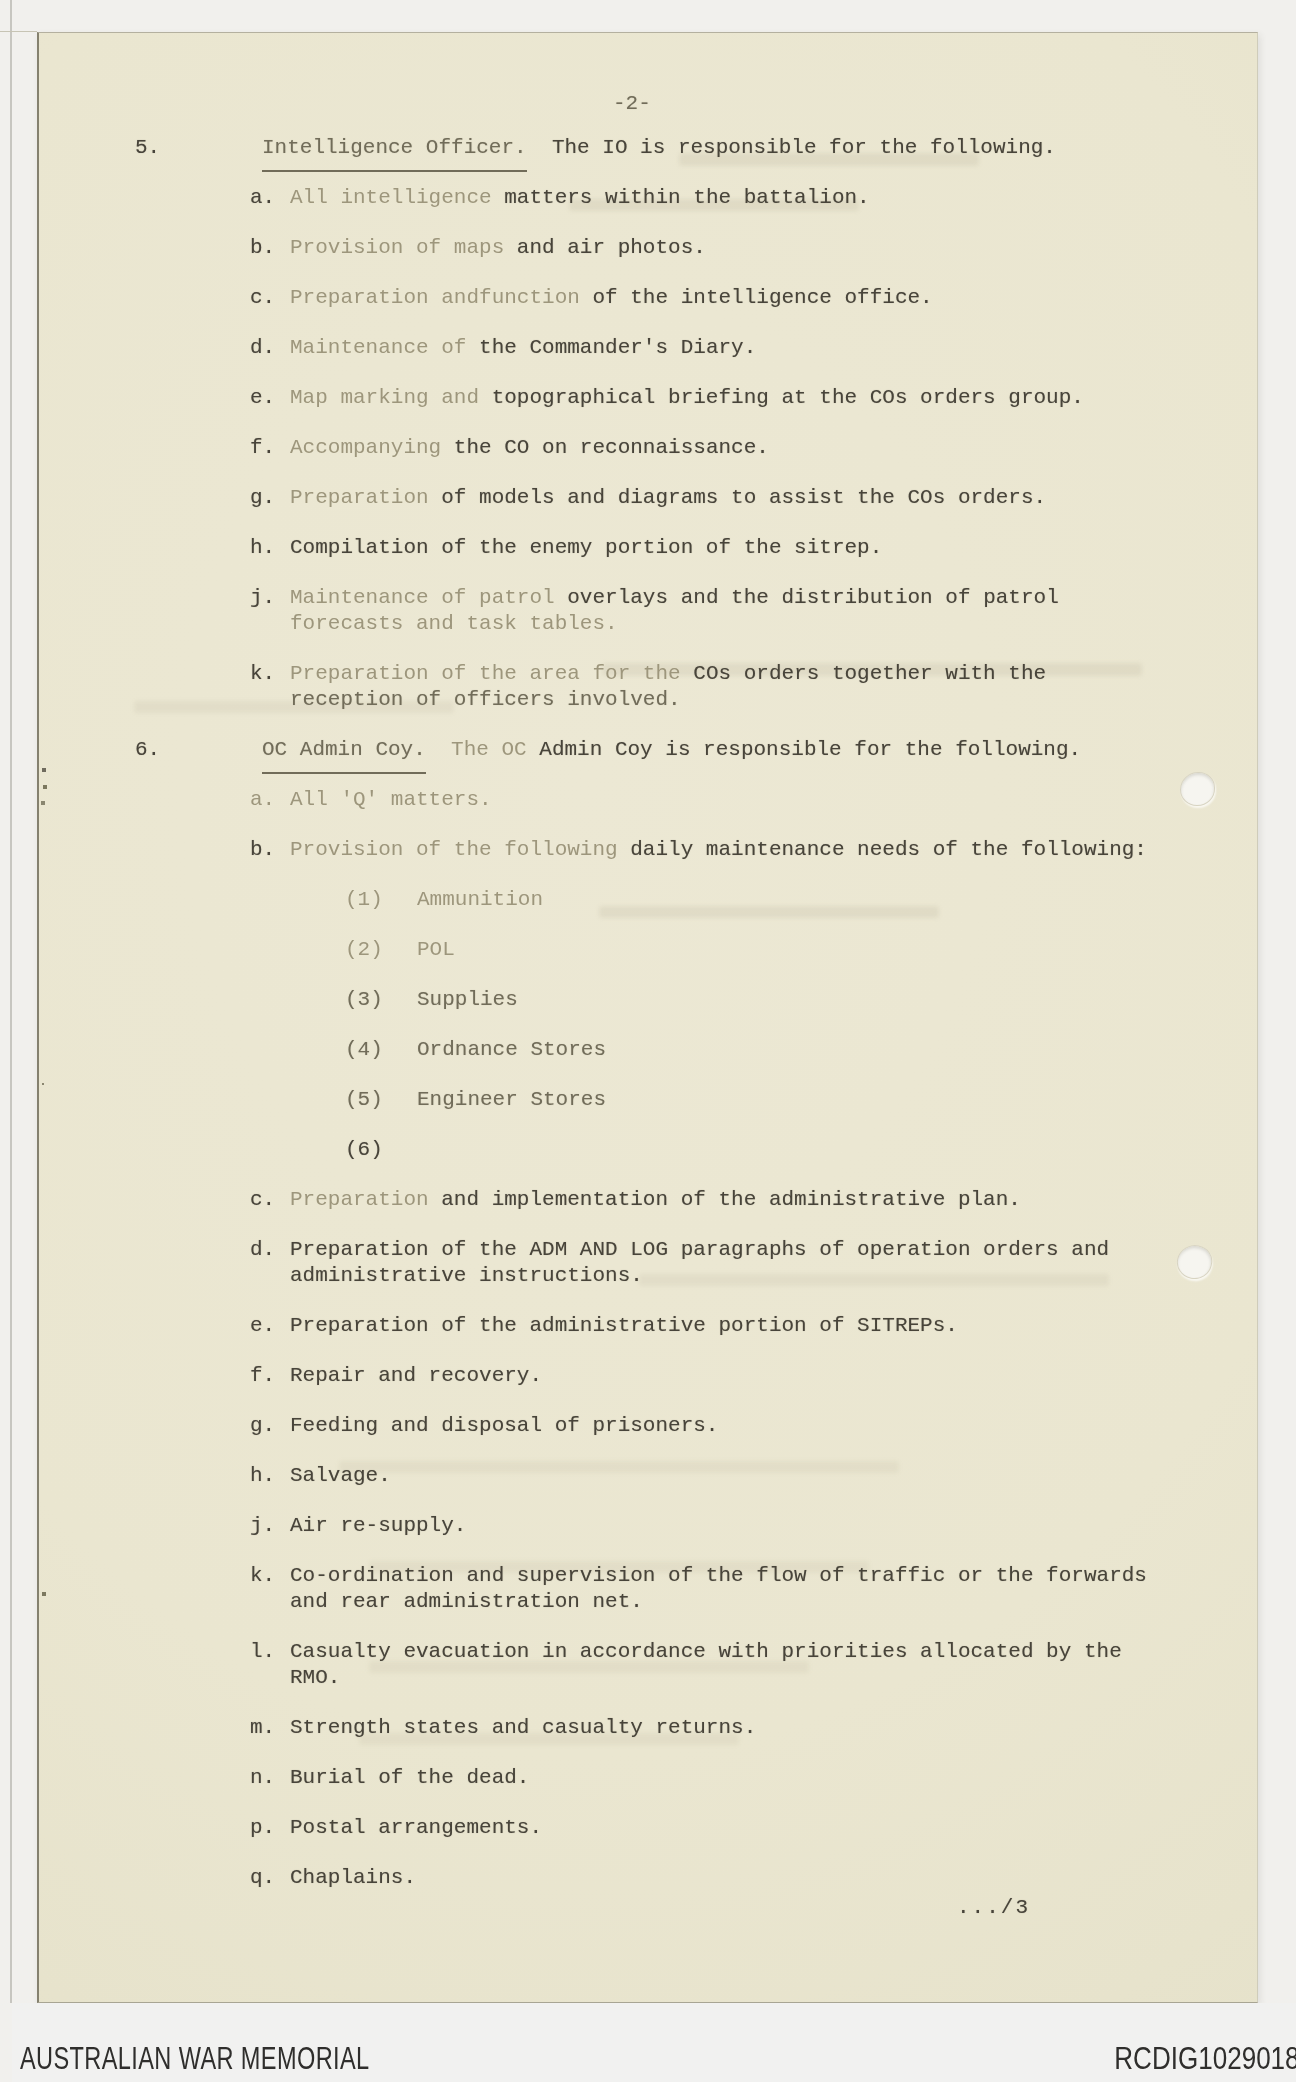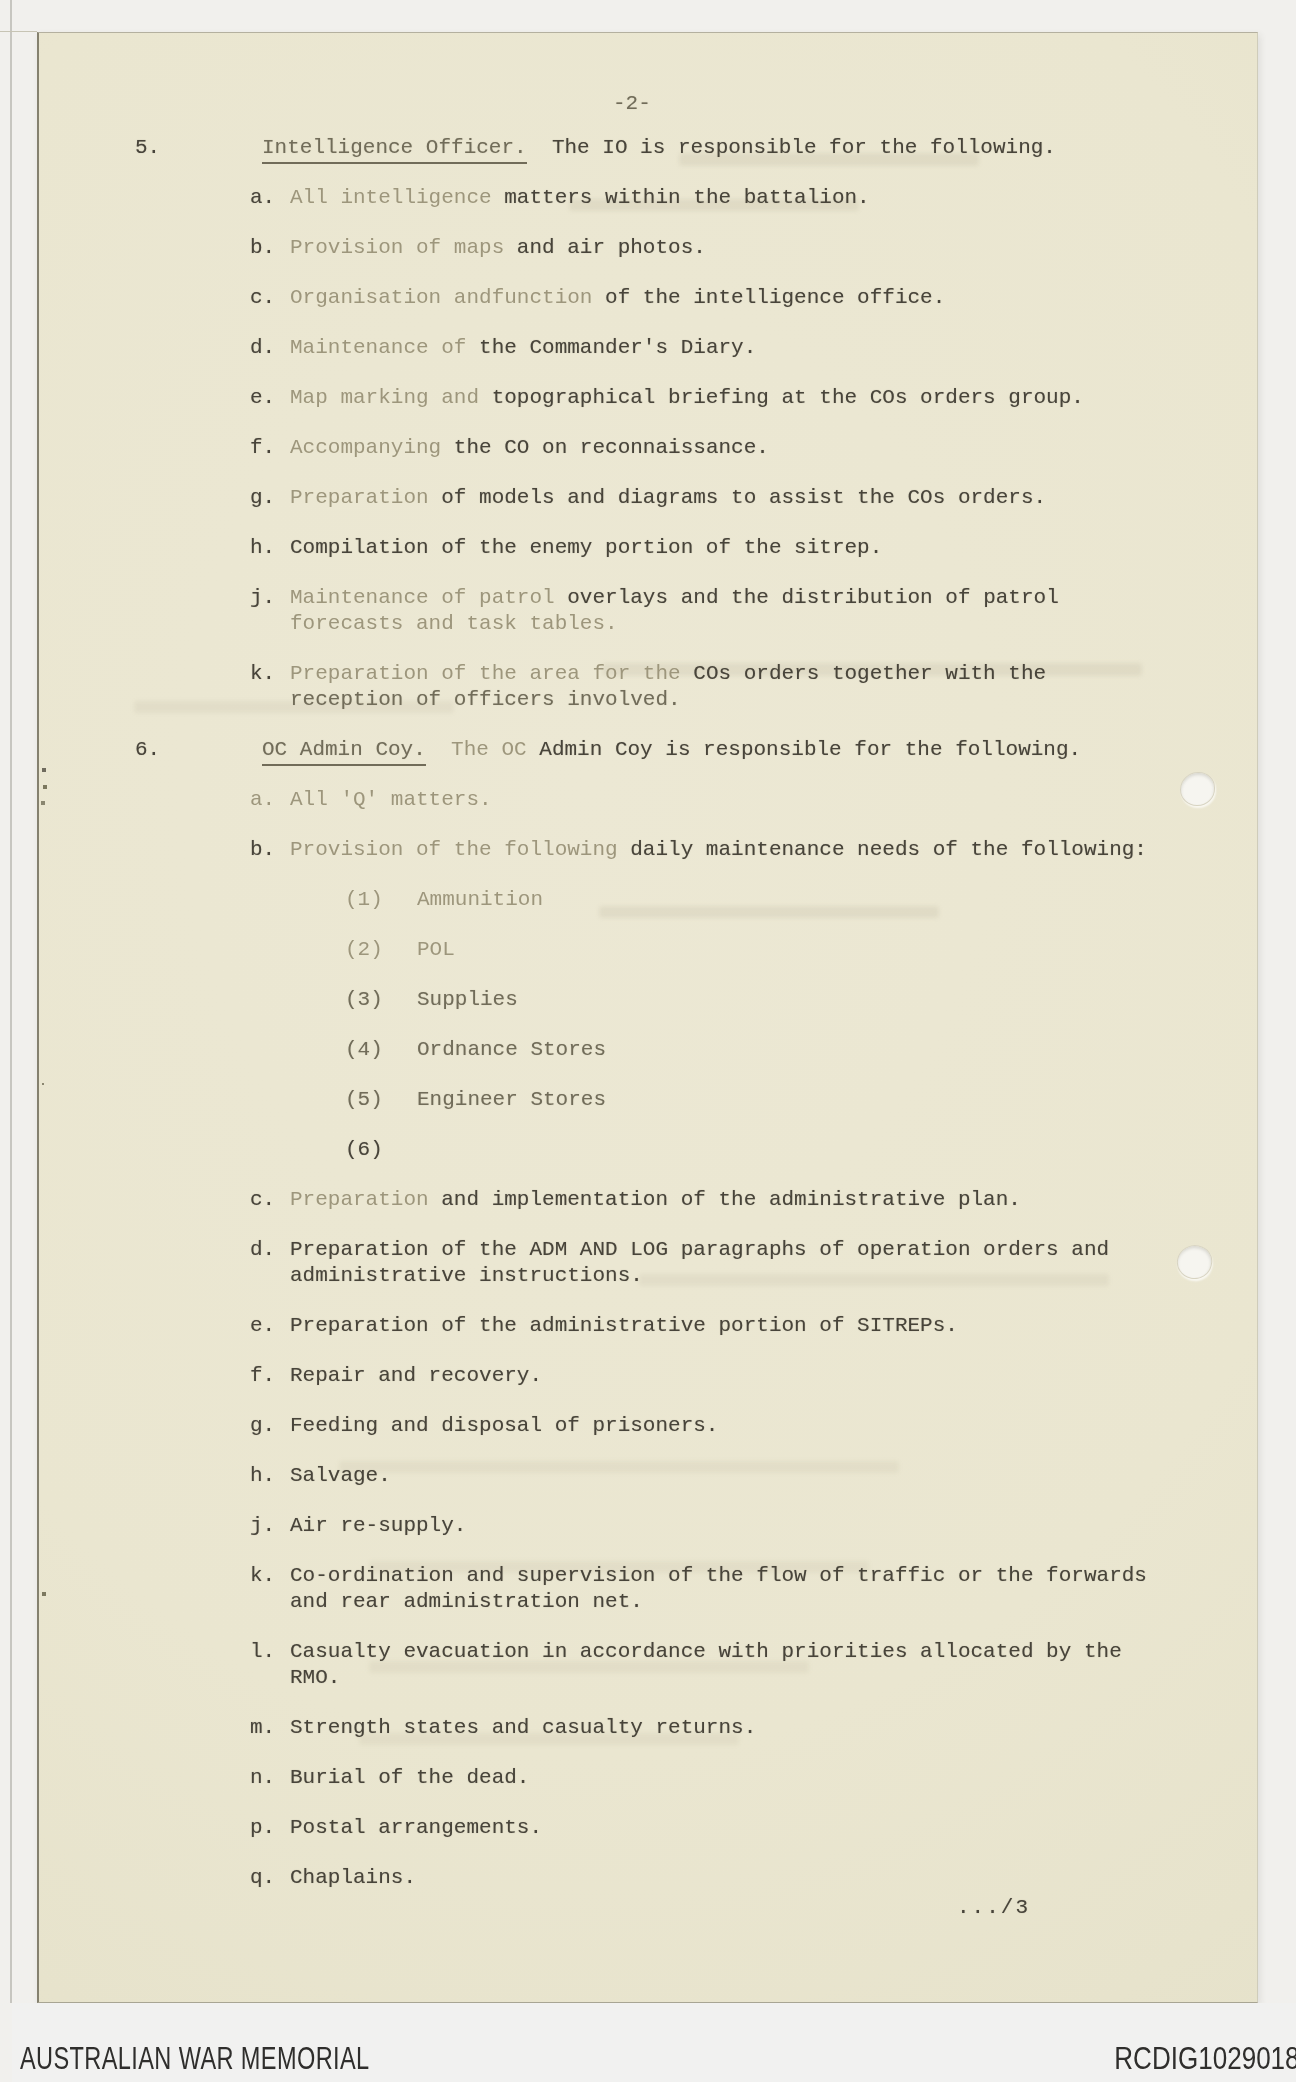--- a/index.html
+++ b/index.html
@@ -23,21 +23,21 @@
   }
 
   
   .doc,.pagenum,.continuation{
     font-family:"Liberation Mono","DejaVu Sans Mono",monospace;
     font-size:21px;line-height:26px;
   }
   .t-dark{color:#48443a;text-shadow:0 0 1px rgba(72,68,58,0.35);}
   .t-med{color:#716c59;text-shadow:0 0 1px rgba(113,108,89,0.30);}
   .t-faint{color:#9d967c;}
-  .u{border-bottom:2px solid currentColor;padding-bottom:3px;}
+  .u{border-bottom:2px solid currentColor;padding-bottom:11px;}
 
   .pagenum{position:absolute;left:574px;top:58px;}
   .continuation{position:absolute;left:918px;top:1862px;letter-spacing:2px;}
 
   .doc{position:absolute;left:0;top:102px;width:100%;}
   .section + .section{margin-top:6px;}
   .row{position:relative;margin-bottom:24px;min-height:26px;white-space:pre;}
   .row .num{position:absolute;left:96px;}
   .row .lbl{position:absolute;left:211px;}
   .row .txt{margin-left:251px;white-space:pre;}
@@ -102,21 +102,21 @@
     <div class="smudge sm10"></div>
     <div class="specks"></div>
 
     <div class="pagenum t-med">-2-</div>
 
     <div class="doc">
         <div class="section">
           <div class="row heading"><span class="num t-dark">5.</span><div class="txt"><span class="t-med u">Intelligence Officer.</span>  <span class="t-dark">The IO is responsible for the following.</span></div></div>
           <div class="row"><span class="lbl t-dark">a.</span><div class="txt"><div class="ln"><span class="t-faint">All intelligence</span><span class="t-dark"> matters within the battalion.</span></div></div></div>
           <div class="row"><span class="lbl t-dark">b.</span><div class="txt"><div class="ln"><span class="t-faint">Provision of maps</span><span class="t-dark"> and air photos.</span></div></div></div>
-          <div class="row"><span class="lbl t-dark">c.</span><div class="txt"><div class="ln"><span class="t-faint">Organisation andfunction</span><span class="t-dark"> of the intelligence office.</span></div></div></div>
+          <div class="row"><span class="lbl t-dark">c.</span><div class="txt"><div class="ln"><span class="t-faint">Preparation andfunction</span><span class="t-dark"> of the intelligence office.</span></div></div></div>
           <div class="row"><span class="lbl t-dark">d.</span><div class="txt"><div class="ln"><span class="t-faint">Maintenance of</span><span class="t-dark"> the Commander's Diary.</span></div></div></div>
           <div class="row"><span class="lbl t-dark">e.</span><div class="txt"><div class="ln"><span class="t-faint">Map marking and</span><span class="t-dark"> topographical briefing at the COs orders group.</span></div></div></div>
           <div class="row"><span class="lbl t-dark">f.</span><div class="txt"><div class="ln"><span class="t-faint">Accompanying</span><span class="t-dark"> the CO on reconnaissance.</span></div></div></div>
           <div class="row"><span class="lbl t-dark">g.</span><div class="txt"><div class="ln"><span class="t-faint">Preparation</span><span class="t-dark"> of models and diagrams to assist the COs orders.</span></div></div></div>
           <div class="row"><span class="lbl t-dark">h.</span><div class="txt"><div class="ln"><span class="t-dark">Compilation of the enemy portion of the sitrep.</span></div></div></div>
           <div class="row"><span class="lbl t-dark">j.</span><div class="txt"><div class="ln"><span class="t-faint">Maintenance of patrol</span><span class="t-dark"> overlays and the distribution of patrol</span></div><div class="ln"><span class="t-faint">forecasts and task tables.</span></div></div></div>
           <div class="row"><span class="lbl t-dark">k.</span><div class="txt"><div class="ln"><span class="t-faint">Preparation of the area for the</span><span class="t-dark"> COs orders together with the</span></div><div class="ln"><span class="t-med">reception of officers involved.</span></div></div></div>
         </div>
         <div class="section">
           <div class="row heading"><span class="num t-dark">6.</span><div class="txt"><span class="t-med u">OC Admin Coy.</span>  <span class="t-faint">The OC</span><span class="t-dark"> Admin Coy is responsible for the following.</span></div></div>

